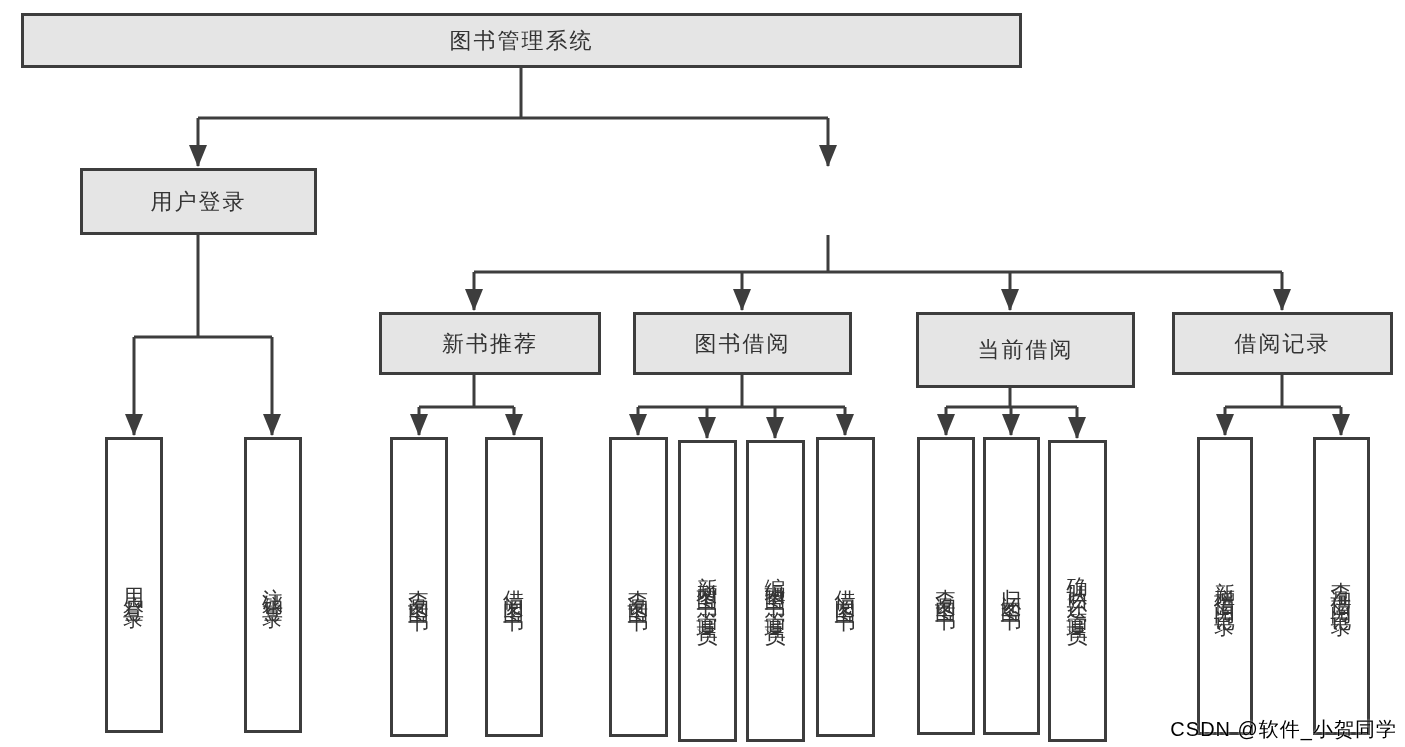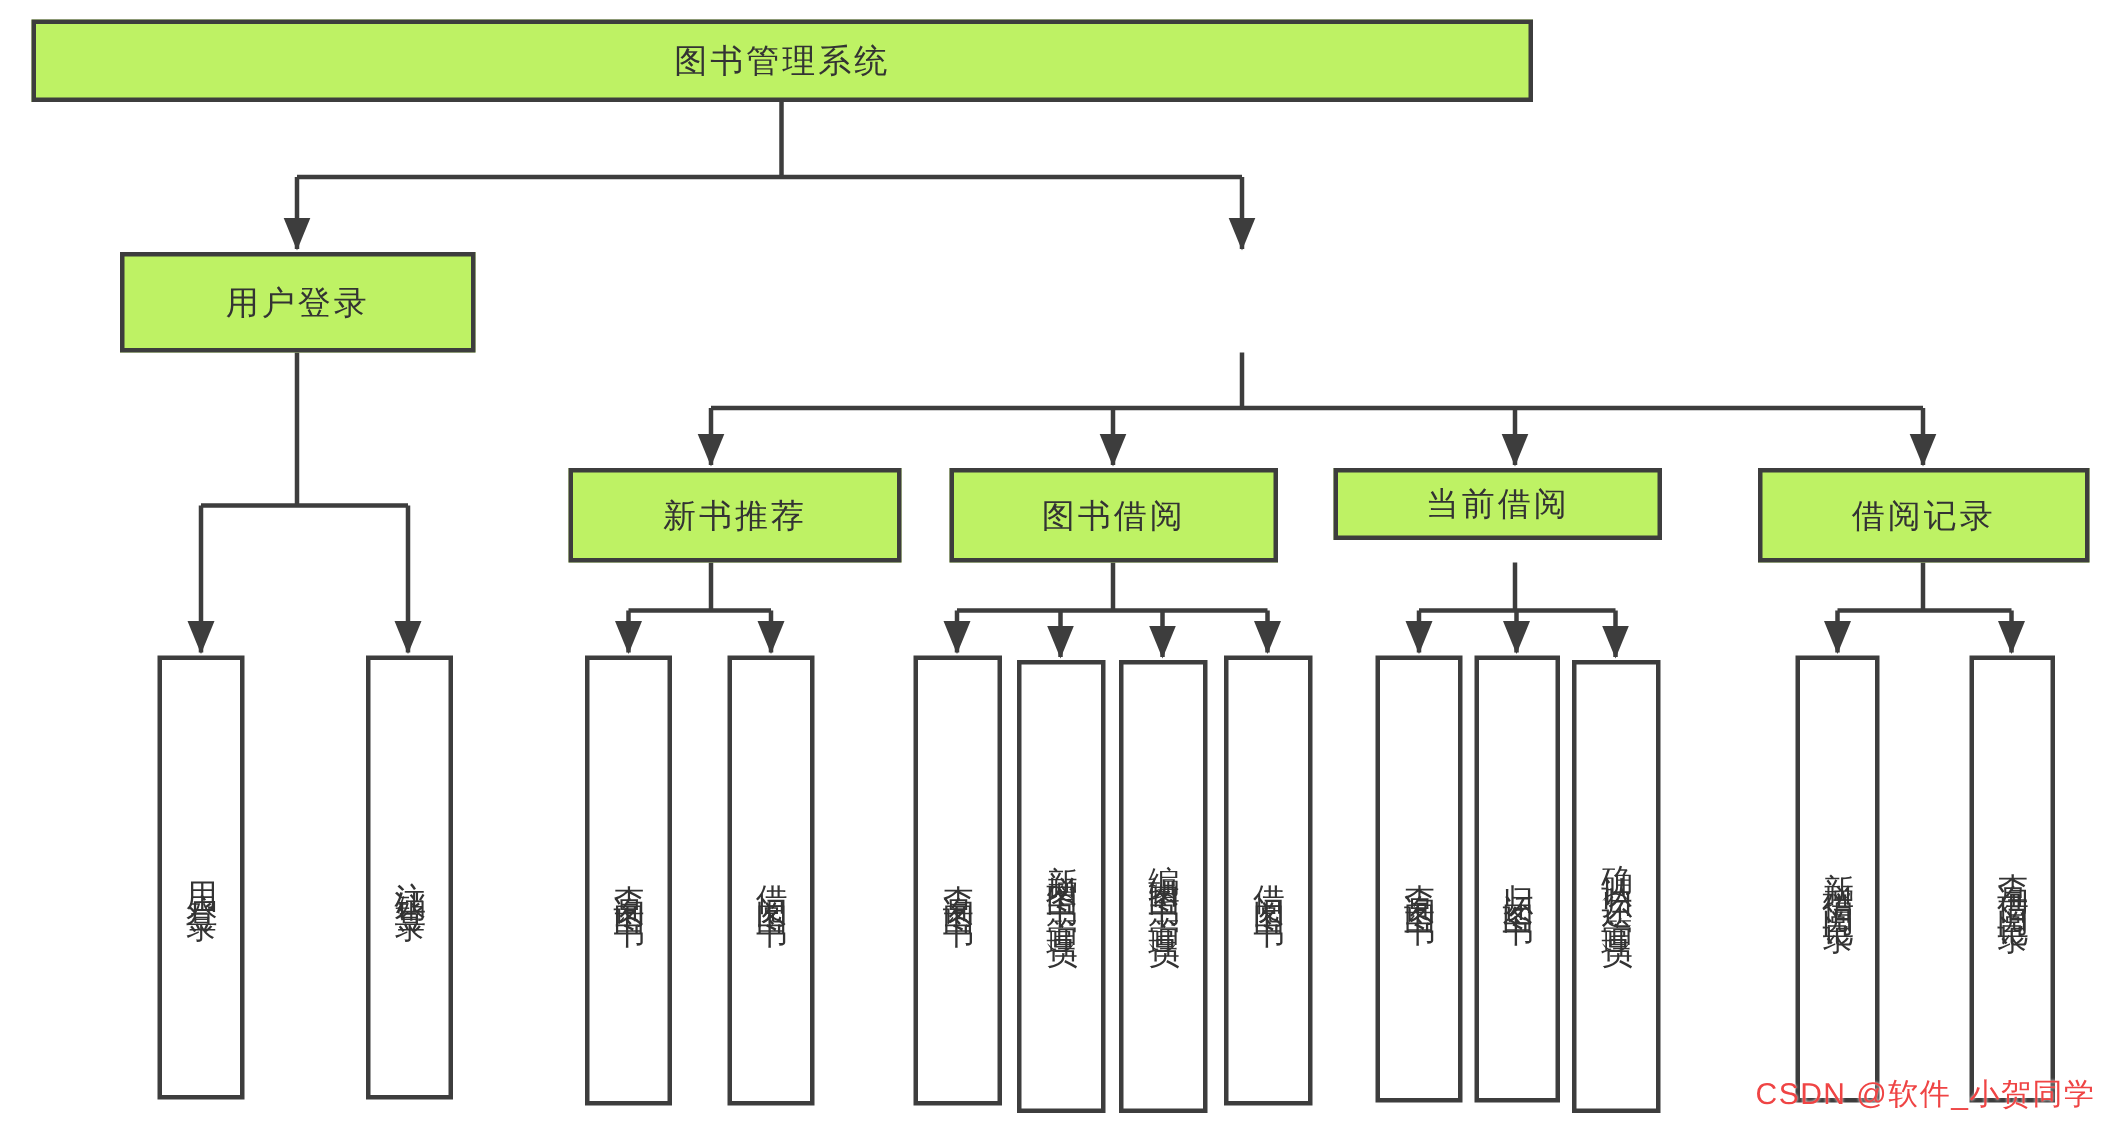--- a/index.html
+++ b/index.html
@@ -14,21 +14,21 @@
   }
   svg.connectors {
     position: absolute;
     left: 0; top: 0;
     pointer-events: none;
   }
   .hnode {
     position: absolute;
     box-sizing: border-box;
     border: 3px solid #3d3d3d;
-    background: #bef264;
+    background: #e5e5e5;
     display: flex;
     align-items: center;
     justify-content: center;
     font-size: 22px;
     letter-spacing: 2px;
     white-space: nowrap;
   }
   .vnode {
     position: absolute;
     box-sizing: border-box;
@@ -43,21 +43,21 @@
     letter-spacing: 7px;
     line-height: 1;
     overflow: hidden;
   }
   .watermark {
     position: absolute;
     right: 8px;
     bottom: 4px;
     font-size: 20px;
     letter-spacing: 1px;
-    color: #ef4444;
+    color: #000000;
     text-shadow: 0 0 2px #ffffff;
     z-index: 5;
     white-space: nowrap;
   }
 </style>
 </head>
 <body>
 
 <div class="canvas">
 
@@ -110,21 +110,21 @@
       <path d="M1341 407 V435" marker-end="url(#arrowhead)"></path>
     </g>
   </svg>
 
   <div class="hnode" style="left:21px; top:13px; width:1001px; height:55px;">图书管理系统</div>
 
   <div class="hnode" style="left:80px; top:168px; width:237px; height:67px;">用户登录</div>
 
   <div class="hnode" style="left:363px; top:312px; width:222px; height:63px;margin-left:16px;">新书推荐</div>
   <div class="hnode" style="left:633px; top:312px; width:219px; height:63px;">图书借阅</div>
-  <div class="hnode" style="left:889px; top:312px; width:219px; height:48px;">当前借阅</div>
+  <div class="hnode" style="left:916px; top:312px; width:219px; height:76px;">当前借阅</div>
   <div class="hnode" style="left:1172px; top:312px; width:221px; height:63px;">借阅记录</div>
 
   <div class="vnode" style="left:105px; top:437px; width:58px; height:296px;">用户登录</div>
   <div class="vnode" style="left:244px; top:437px; width:58px; height:296px;">注销登录</div>
 
   <div class="vnode" style="left:390px; top:437px; width:58px; height:300px;">查询图书</div>
   <div class="vnode" style="left:485px; top:437px; width:58px; height:300px;">借阅图书</div>
 
   <div class="vnode" style="left:609px; top:437px; width:59px; height:300px;">查询图书</div>
   <div class="vnode" style="left:678px; top:440px; width:59px; height:302px;">新增图书（管理员）</div>

